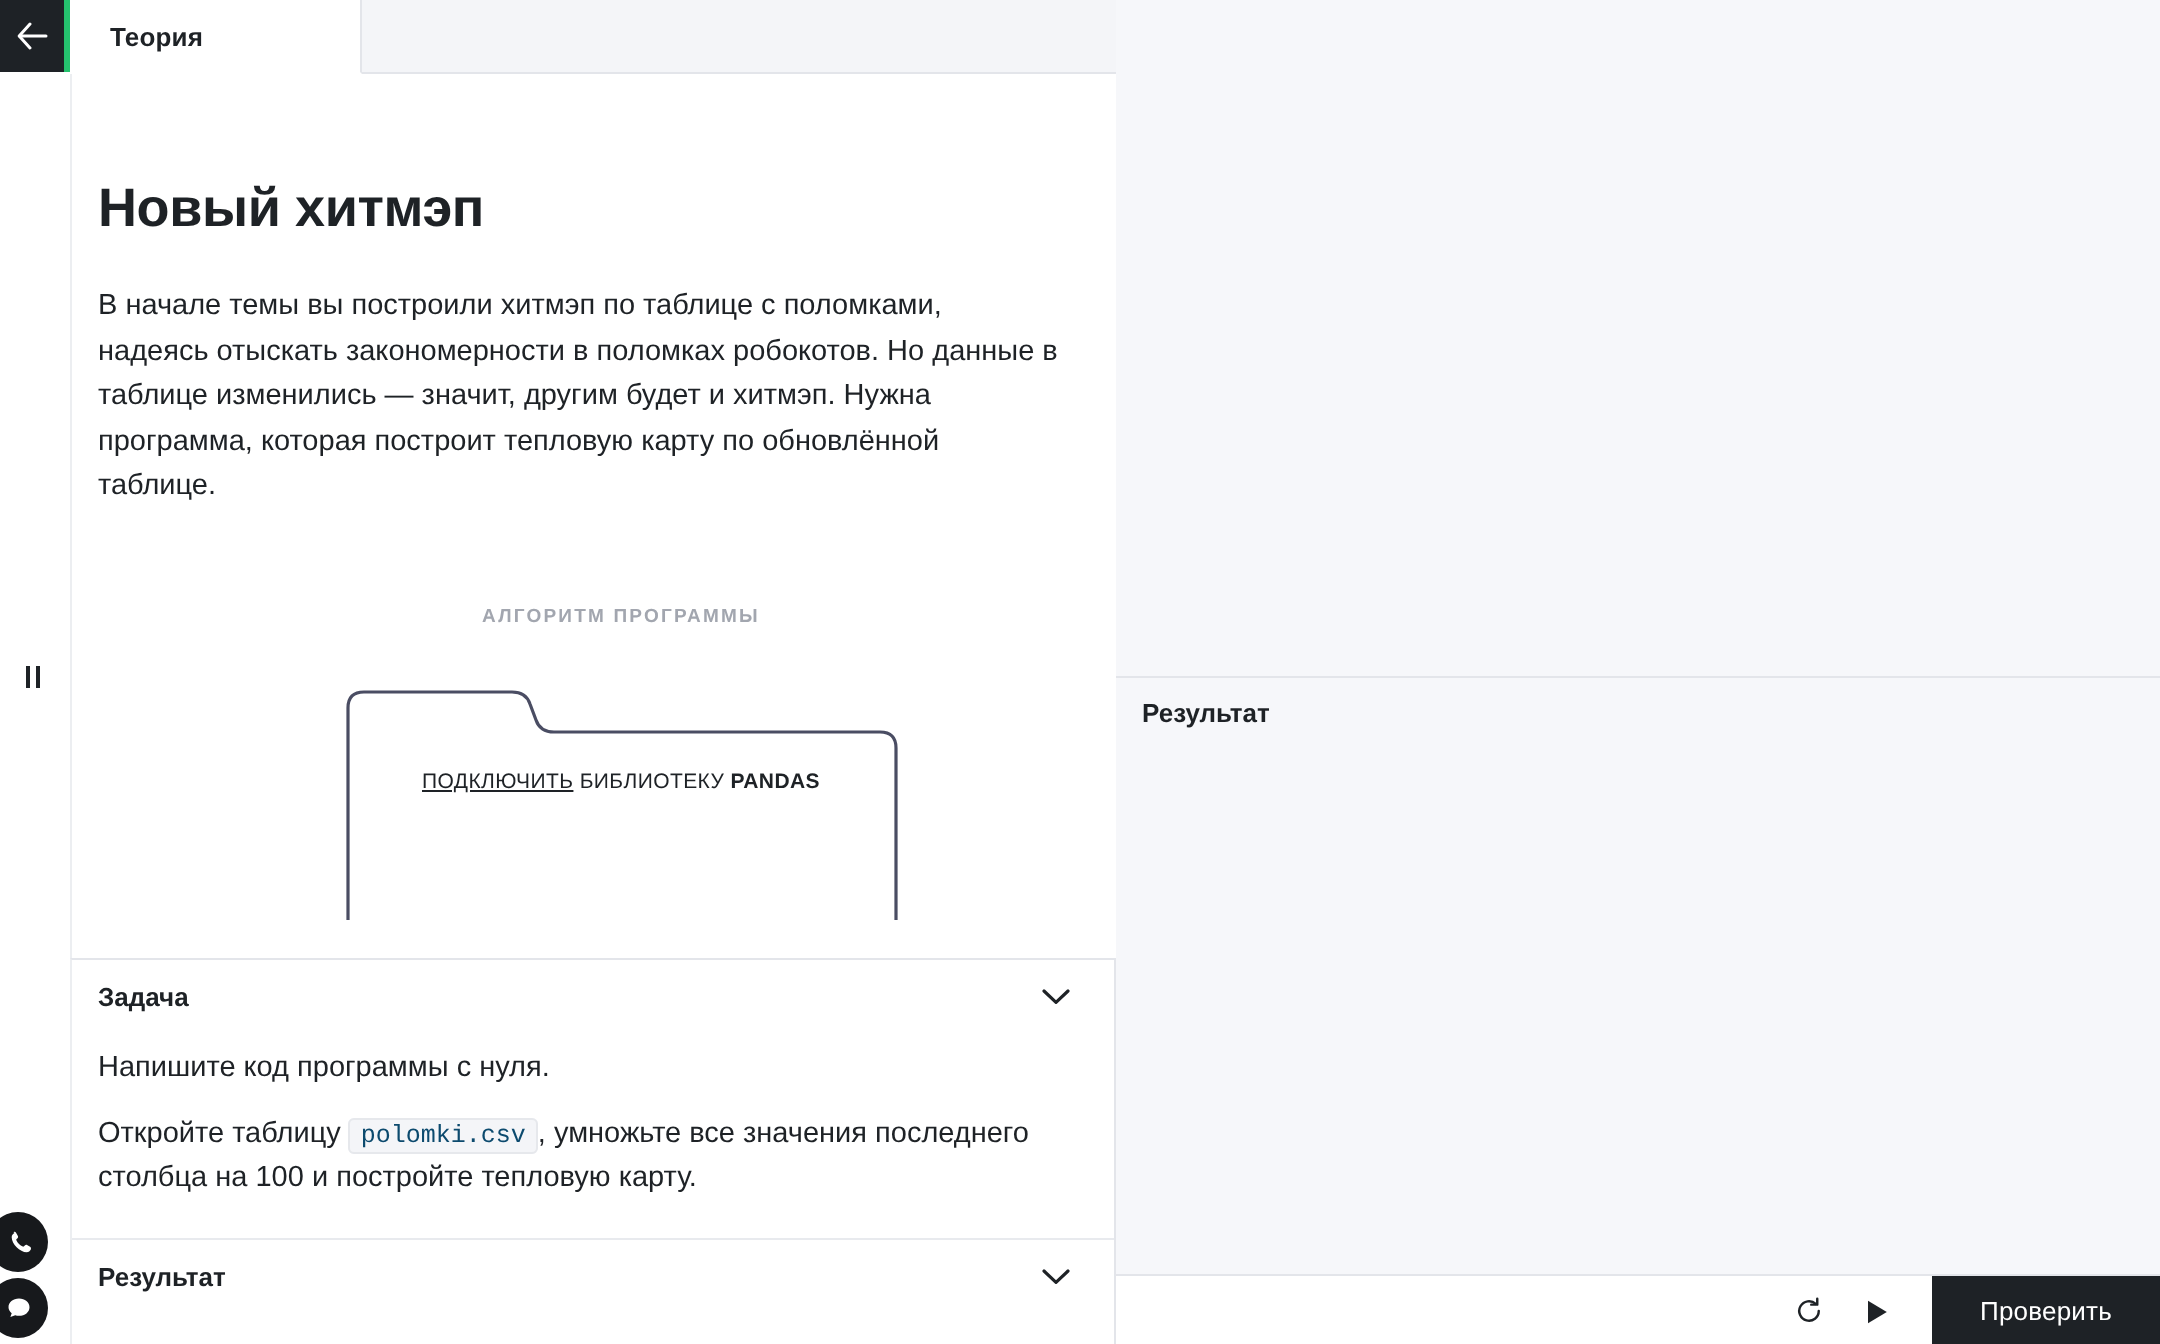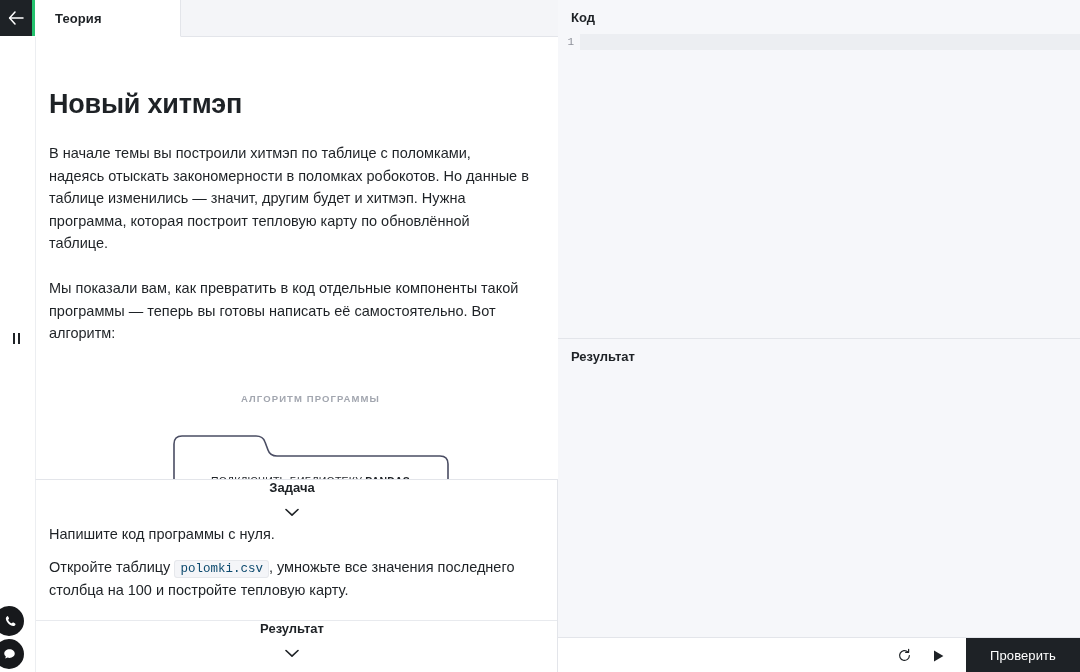--- a/index.html
+++ b/index.html
@@ -140,21 +140,20 @@
     width: 523px; height: 193px;
     background: #ffffff;
     border-left: 1px solid #eceef1;
     border-right: 1px solid #e3e5ea;
     border-top: 1px solid #e3e5ea;
   }
   .panel-head {
     height: 37px; padding: 0 22px 0 13px;
     display: flex; align-items: center; justify-content: space-between;
     cursor: pointer;
-    flex-direction: column;
   }
   .panel-title {
     font-size: 13px; font-weight: 700; color: #1e2226;
   }
   .chev { display: block; }
   .panel-body { padding: 0 13px 18px 13px; }
   .panel-body p {
     margin: 10px 0 0 0;
     font-size: 14.5px; line-height: 1.56; color: #1e2226;
   }
@@ -270,21 +269,20 @@
     <div class="tabbar">
       <div class="tab">
         <span>Теория</span>
       </div>
     </div>
 
     <div class="theory-wrap">
       <div class="theory-inner">
         <h1 class="theory-h1">Новый хитмэп</h1>
         <p class="theory-p">В начале темы вы построили хитмэп по таблице с поломками, надеясь отыскать закономерности в поломках робокотов. Но данные в таблице изменились — значит, другим будет и хитмэп. Нужна программа, которая построит тепловую карту по обновлённой таблице.</p>
-        <p class="theory-p">Мы показали вам, как превратить в код отдельные компоненты такой программы — теперь вы готовы написать её самостоятельно. Вот алгоритм:</p>
 
         <div class="diagram">
           <div class="diagram-caption">АЛГОРИТМ ПРОГРАММЫ</div>
 
           <div class="folder">
             <svg width="278" height="120" viewBox="0 0 278 120">
               <path d="M2 118 L2 12 Q2 4 10 4 L84 4 Q91 4 93 10 L96 18 Q98 24 105 24 L268 24 Q276 24 276 32 L276 118" fill="none" stroke="#4a4d63" stroke-width="1.6" stroke-linejoin="round"></path>
             </svg>
             <div class="folder-text">
               <div><u>ПОДКЛЮЧИТЬ</u><span> БИБЛИОТЕКУ </span><b>PANDAS</b></div>
@@ -317,29 +315,20 @@
         <span class="panel-title">Результат</span>
         <svg class="chev" width="14" height="9" viewBox="0 0 14 9">
           <path d="M1 1.5 L7 7.2 L13 1.5" stroke="#1e2226" stroke-width="1.6" fill="none" stroke-linecap="round" stroke-linejoin="round"></path>
         </svg>
       </div>
     </div>
   </div>
 
   <div class="right-col">
 
-    <div class="code-area">
-      <div class="right-section-title">Код</div>
-      <div class="code-lines">
-        <div class="code-line">
-          <span class="gutter">1</span>
-          <span class="code-text"></span>
-        </div>
-      </div>
-    </div>
 
     <div class="result-area">
       <div class="right-section-title">Результат</div>
     </div>
 
     <div class="footer-bar">
       <div class="icon-btn">
         <svg width="15" height="15" viewBox="0 0 16 16">
           <path d="M13.2 8a5.2 5.2 0 1 1-1.6-3.75" stroke="#1e2226" stroke-width="1.3" fill="none" stroke-linecap="round"></path>
           <path d="M12.4 1.4 L12.4 4.6 L9.2 4.6" stroke="#1e2226" stroke-width="1.3" fill="none" stroke-linecap="round" stroke-linejoin="round"></path>

